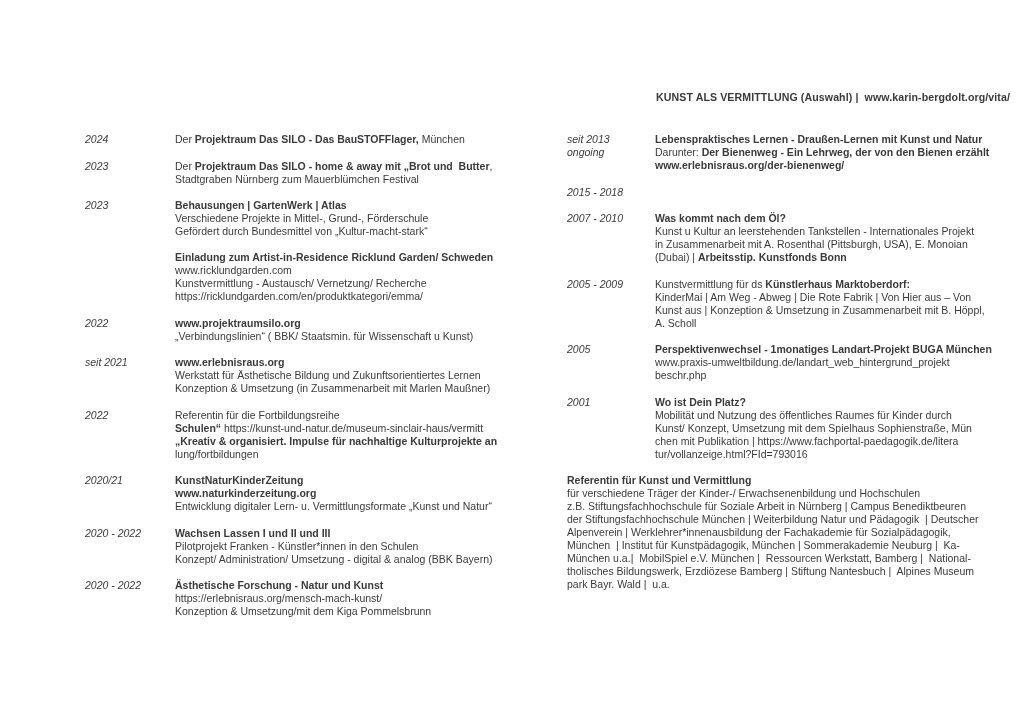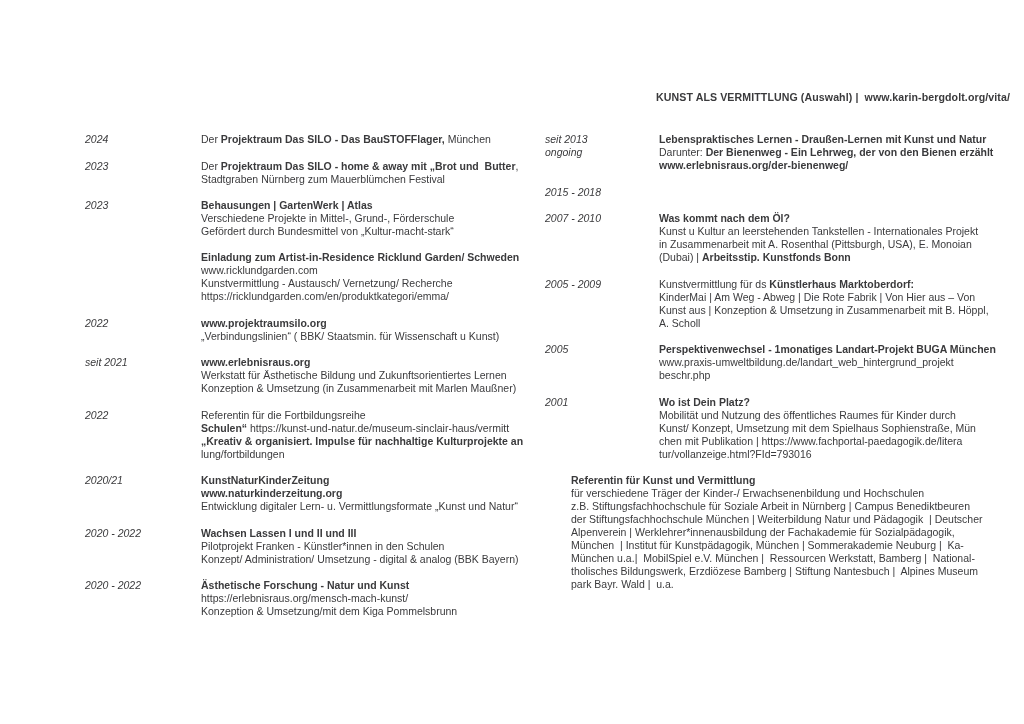--- a/index.html
+++ b/index.html
@@ -16,34 +16,34 @@
     position: absolute;
     top: 79px;
     right: 14px;
     font-weight: 700;
     font-size: 10.6px;
     letter-spacing: 0.1px;
     white-space: pre;
   }
   .col { position: absolute; top: 133px; }
   .col-left  { left: 85px;  width: 470px; }
-  .col-right { left: 545px; width: 453px; }
+  .col-right { left: 567px; width: 453px; }
   .entry {
     display: flex;
     margin-bottom: 13.5px;
     font-size: 10.5px;
     line-height: 13px;
   }
   .year {
     flex: 0 0 90px;
     white-space: pre-line;
     font-style: italic;
   }
   .col-right .year { flex: 0 0 88px; }
-  .desc { flex: 1; min-width: 0; margin-left: 26px; }
+  .desc { flex: 1; min-width: 0; }
   .line { white-space: pre; }
   .line.blank { height: 13px; }
   .b { font-weight: 700; }
 </style>
 </head>
 <body style="--ink: #3a3a3c; background: rgb(255, 255, 255);">
 
 <div class="page-header">
   <span>KUNST ALS VERMITTLUNG (Auswahl) |  www.karin-bergdolt.org/vita/</span>
 </div>

